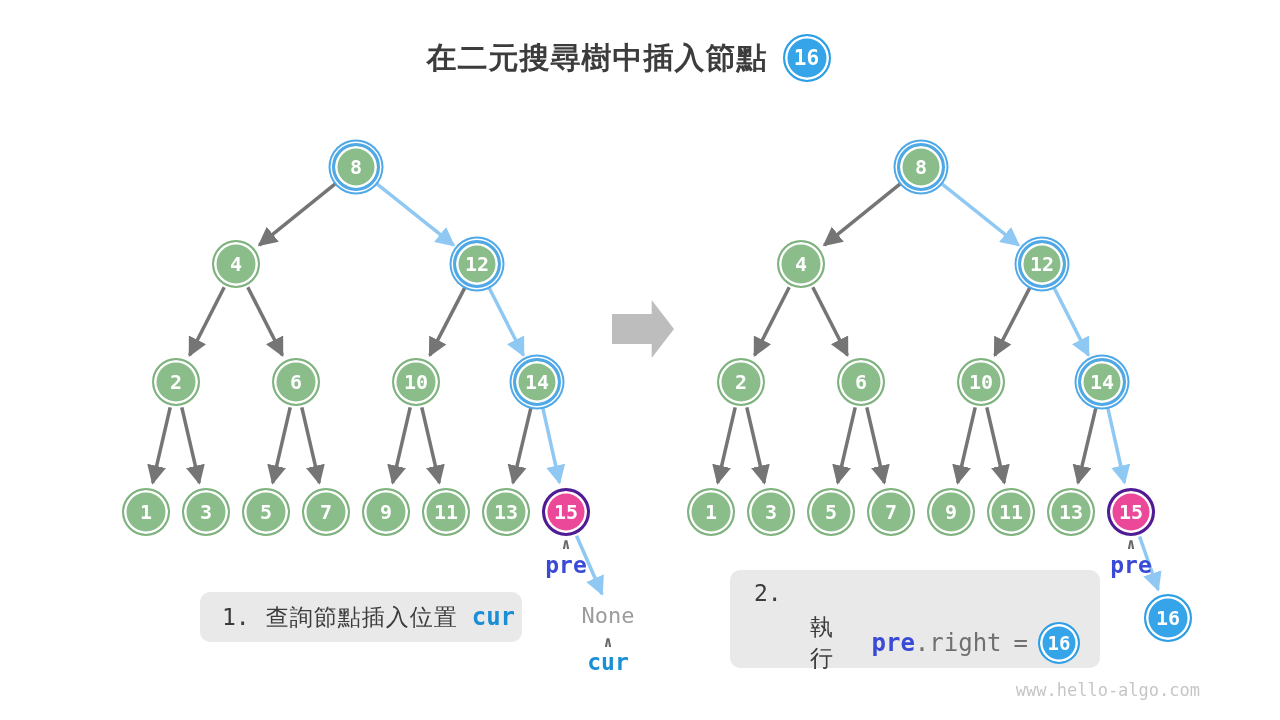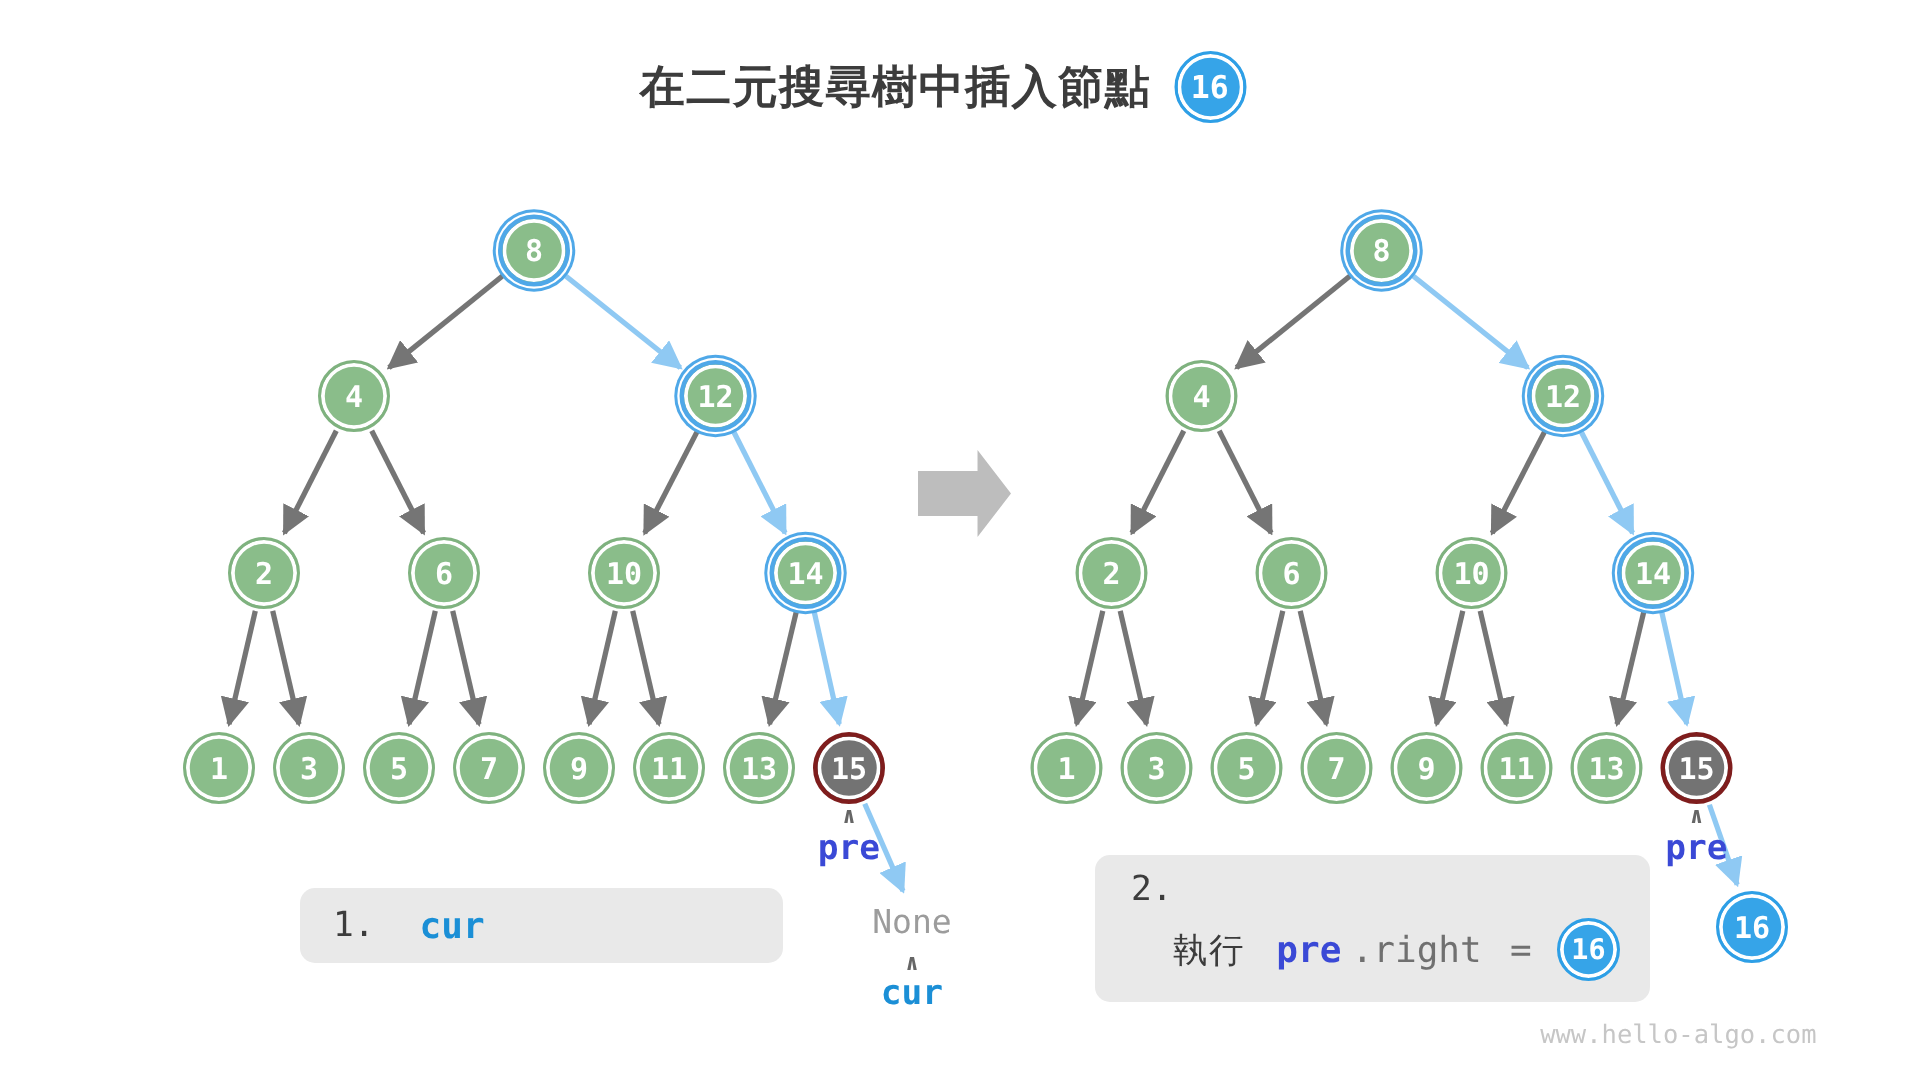--- a/index.html
+++ b/index.html
@@ -12,21 +12,21 @@
   .header{position:absolute;left:0;right:0;top:34px;display:flex;align-items:center;justify-content:center;gap:15px;}
   .page-title{font-size:30px;font-weight:bold;color:#3c3c3c;letter-spacing:1px;}
 
   
   .node{position:absolute;width:48px;height:48px;border-radius:50%;box-sizing:border-box;
         display:flex;align-items:center;justify-content:center;
         font-family:"DejaVu Sans Mono",monospace;font-weight:bold;font-size:20px;color:#ffffff;}
   .n-green{background:#8abd8a;border:2.5px solid #7fb27f;box-shadow:inset 0 0 0 2.5px #ffffff;}
   .n-green-hl{background:#8abd8a;border:3px solid #4fa8e8;
         box-shadow:inset 0 0 0 2.5px #ffffff,0 0 0 1.5px #ffffff,0 0 0 3.5px #4fa8e8;}
-  .n-purple{background:#737373;border:3px solid #7f1d1d;box-shadow:inset 0 0 0 2.5px #ffffff;}
+  .n-purple{background:#ec4899;border:3px solid #4c1d95;box-shadow:inset 0 0 0 2.5px #ffffff;}
   .n-blue{background:#36a4e8;border:2.5px solid #2e9fe6;box-shadow:inset 0 0 0 2.5px #ffffff;}
 
   
   .badge{border-radius:50%;box-sizing:border-box;background:#36a4e8;border:2.5px solid #2e9fe6;
          box-shadow:inset 0 0 0 2.5px #ffffff;display:flex;align-items:center;justify-content:center;
          font-family:"DejaVu Sans Mono",monospace;font-weight:bold;color:#ffffff;}
   .badge-lg{width:48px;height:48px;font-size:21px;}
   .badge-sm{width:42px;height:42px;font-size:19px;flex:0 0 auto;}
 
   
@@ -40,28 +40,28 @@
   
   .cap{position:absolute;background:#e9e9e9;border-radius:10px;box-sizing:border-box;color:#3c3c3c;}
   #cap1{left:200px;top:592px;width:322px;height:50px;display:flex;align-items:center;padding-left:22px;}
   #cap2{left:730px;top:570px;width:370px;height:98px;padding:10px 20px 10px 24px;}
   .cap-num{font-family:"DejaVu Sans Mono",monospace;font-size:23px;margin-right:16px;}
   .cap-text{font-size:23px;letter-spacing:1px;}
   .code-cur{font-family:"DejaVu Sans Mono",monospace;font-weight:bold;font-size:24px;color:#1b8fd6;margin-left:14px;}
   .code-pre{font-family:"DejaVu Sans Mono",monospace;font-weight:bold;font-size:24px;color:#3a49d6;margin-left:14px;}
   .code-gray{font-family:"DejaVu Sans Mono",monospace;font-size:24px;color:#707070;}
   .cap-line{display:flex;align-items:center;}
-  .cap-line2{margin-top:6px;margin-left:28px;justify-content:space-between;}
+  .cap-line2{margin-top:6px;margin-left:56px;justify-content:space-between;}
   .eq{margin:0 10px 0 12px;}
 
   
   .block-arrow{position:absolute;left:612px;top:300px;width:62px;height:58px;background:#bdbdbd;
        clip-path:polygon(0 24%,64% 24%,64% 0,100% 50%,64% 100%,64% 76%,0 76%);}
 
-  .watermark{position:absolute;right:46px;bottom:20px;font-family:"DejaVu Sans Mono",monospace;
+  .watermark{position:absolute;right:57px;bottom:20px;font-family:"DejaVu Sans Mono",monospace;
        font-size:17px;color:#c6c6c6;}
 </style>
 </head>
 <body>
 
 <div id="stage">
 
   <div class="header">
     <span class="page-title">在二元搜尋樹中插入節點</span>
     <span class="badge badge-lg">16</span>
@@ -146,20 +146,21 @@
       <div class="node n-purple" style="left: 1107px; top: 488px;">15</div>
       <div class="node n-blue" style="left: 1144px; top: 594px;">16</div>
       <div class="lbl l-caret" style="left: 1131px; top: 544px;">∧</div>
       <div class="lbl l-pre" style="left: 1131px; top: 566px;">pre</div>
     </div>
 
   <div class="block-arrow"></div>
 
   <div id="cap1" class="cap">
     <span class="cap-num">1.</span>
+    <span class="cap-text">查詢節點插入位置</span>
     <span class="code-cur">cur</span>
   </div>
 
   <div id="cap2" class="cap">
     <div class="cap-line">
       <span class="cap-num">2.</span>
     </div>
     <div class="cap-line cap-line2">
       <span class="cap-text">執行</span>
       <span class="code-pre">pre</span>

